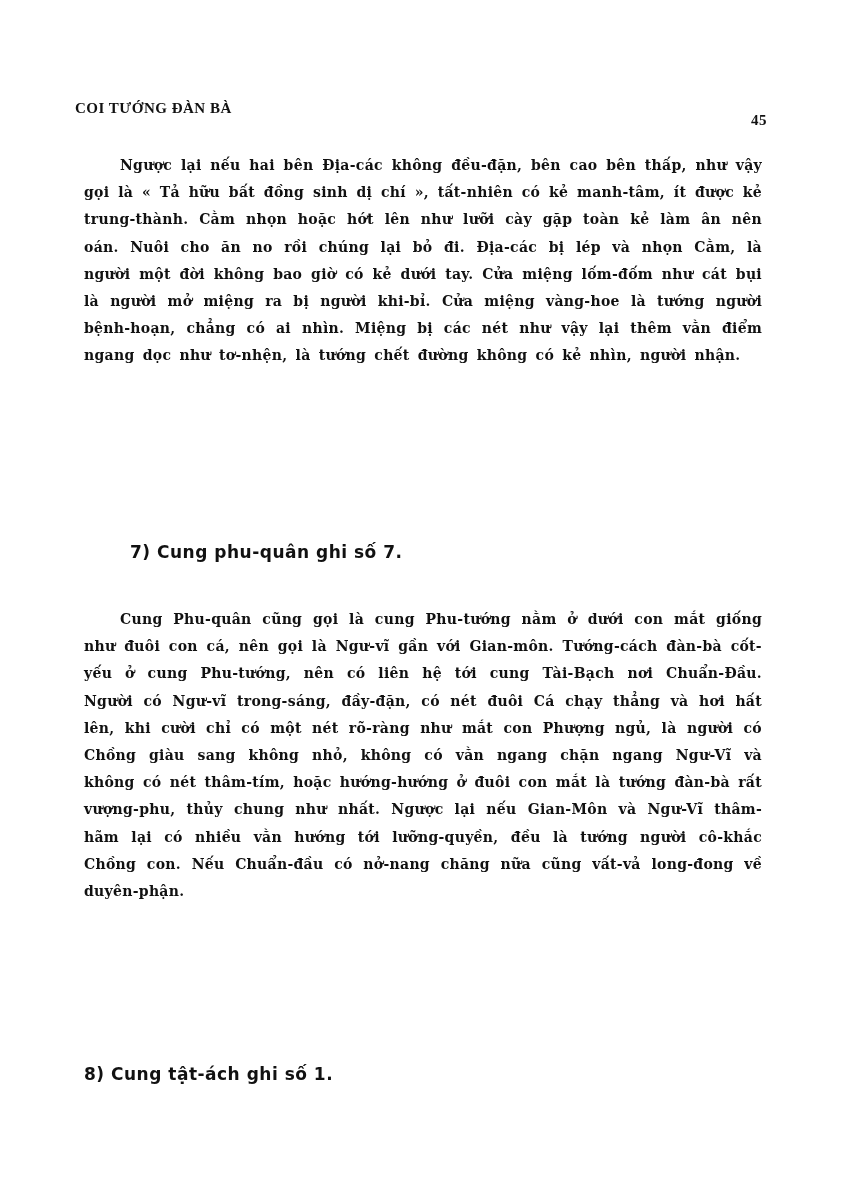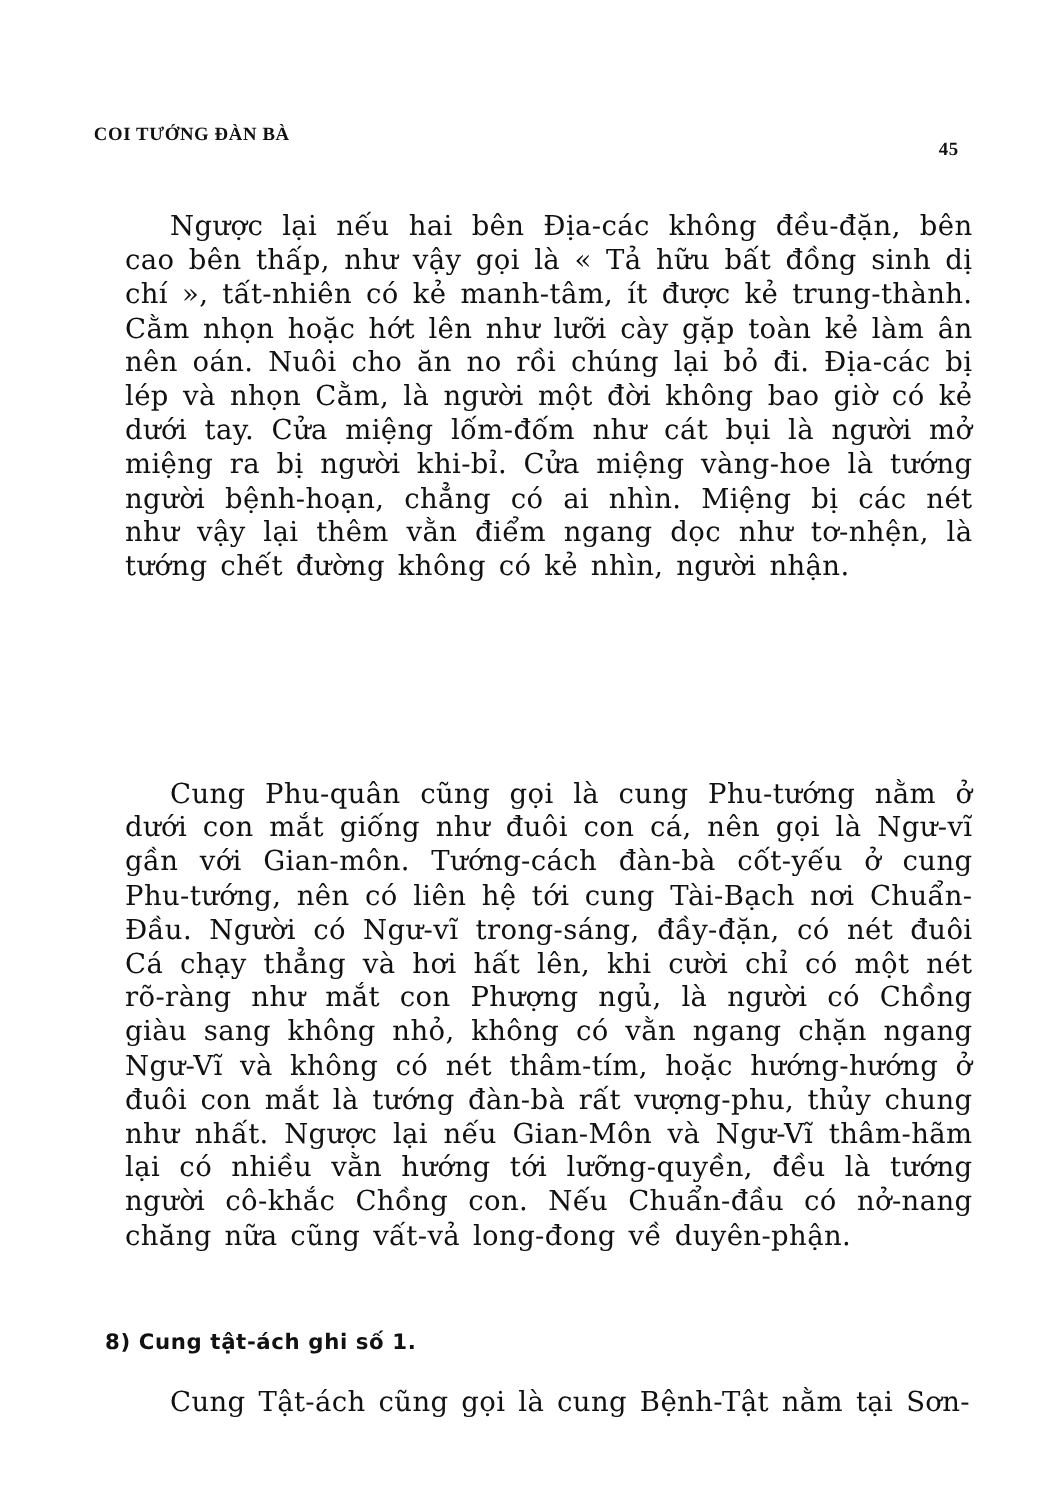--- a/index.html
+++ b/index.html
@@ -33,28 +33,28 @@
       letter-spacing: 0.5px;
     }
     .running-header .title { position: absolute; left: 0; top: 0; }
     .running-header .page-number { position: absolute; right: 0; top: 12px; }
 
     .para {
       position: absolute;
       left: 84px;
       width: 678px;
       font-family: "DejaVu Serif", serif;
-      font-weight: normal;
-      font-size: 22px;
+      font-weight: bold;
+      font-size: 14px;
       line-height: 27.2px;
       text-align: justify;
       text-indent: 36px;
       letter-spacing: 0.3px;
       word-spacing: 3px;
-      margin: 16px;
+      margin: 0;
     }
     .para.p1 { top: 152px; }
     .para.p2 { top: 606px; }
     .para.p3 { top: 1093px; }
 
     .heading {
       position: absolute;
       font-family: "DejaVu Sans", sans-serif;
       font-weight: bold;
       font-size: 17px;
@@ -69,18 +69,18 @@
 
 <div class="page">
 
   <div class="running-header">
     <span class="title">COI TƯỚNG ĐÀN BÀ</span>
     <span class="page-number">45</span>
   </div>
 
   <p class="para p1">Ngược lại nếu hai bên Địa-các không đều-đặn, bên cao bên thấp, như vậy gọi là « Tả hữu bất đồng sinh dị chí », tất-nhiên có kẻ manh-tâm, ít được kẻ trung-thành. Cằm nhọn hoặc hớt lên như lưỡi cày gặp toàn kẻ làm ân nên oán. Nuôi cho ăn no rồi chúng lại bỏ đi. Địa-các bị lép và nhọn Cằm, là người một đời không bao giờ có kẻ dưới tay. Cửa miệng lốm-đốm như cát bụi là người mở miệng ra bị người khi-bỉ. Cửa miệng vàng-hoe là tướng người bệnh-hoạn, chẳng có ai nhìn. Miệng bị các nét như vậy lại thêm vằn điểm ngang dọc như tơ-nhện, là tướng chết đường không có kẻ nhìn, người nhận.</p>
 
+  <h3 class="heading h7">7) Cung phu-quân ghi số 7.</h3>
   <p class="para p2">Cung Phu-quân cũng gọi là cung Phu-tướng nằm ở dưới con mắt giống như đuôi con cá, nên gọi là Ngư-vĩ gần với Gian-môn. Tướng-cách đàn-bà cốt-yếu ở cung Phu-tướng, nên có liên hệ tới cung Tài-Bạch nơi Chuẩn-Đầu. Người có Ngư-vĩ trong-sáng, đầy-đặn, có nét đuôi Cá chạy thẳng và hơi hất lên, khi cười chỉ có một nét rõ-ràng như mắt con Phượng ngủ, là người có Chồng giàu sang không nhỏ, không có vằn ngang chặn ngang Ngư-Vĩ và không có nét thâm-tím, hoặc hướng-hướng ở đuôi con mắt là tướng đàn-bà rất vượng-phu, thủy chung như nhất. Ngược lại nếu Gian-Môn và Ngư-Vĩ thâm-hãm lại có nhiều vằn hướng tới lưỡng-quyền, đều là tướng người cô-khắc Chồng con. Nếu Chuẩn-đầu có nở-nang chăng nữa cũng vất-vả long-đong về duyên-phận.</p>
 
   <h3 class="heading h8">8) Cung tật-ách ghi số 1.</h3>
-  <p class="para p3">Cung Tật-ách cũng gọi là cung Bệnh-Tật nằm tại Sơn-</p>
 
 </div>
 
 </body></html>

